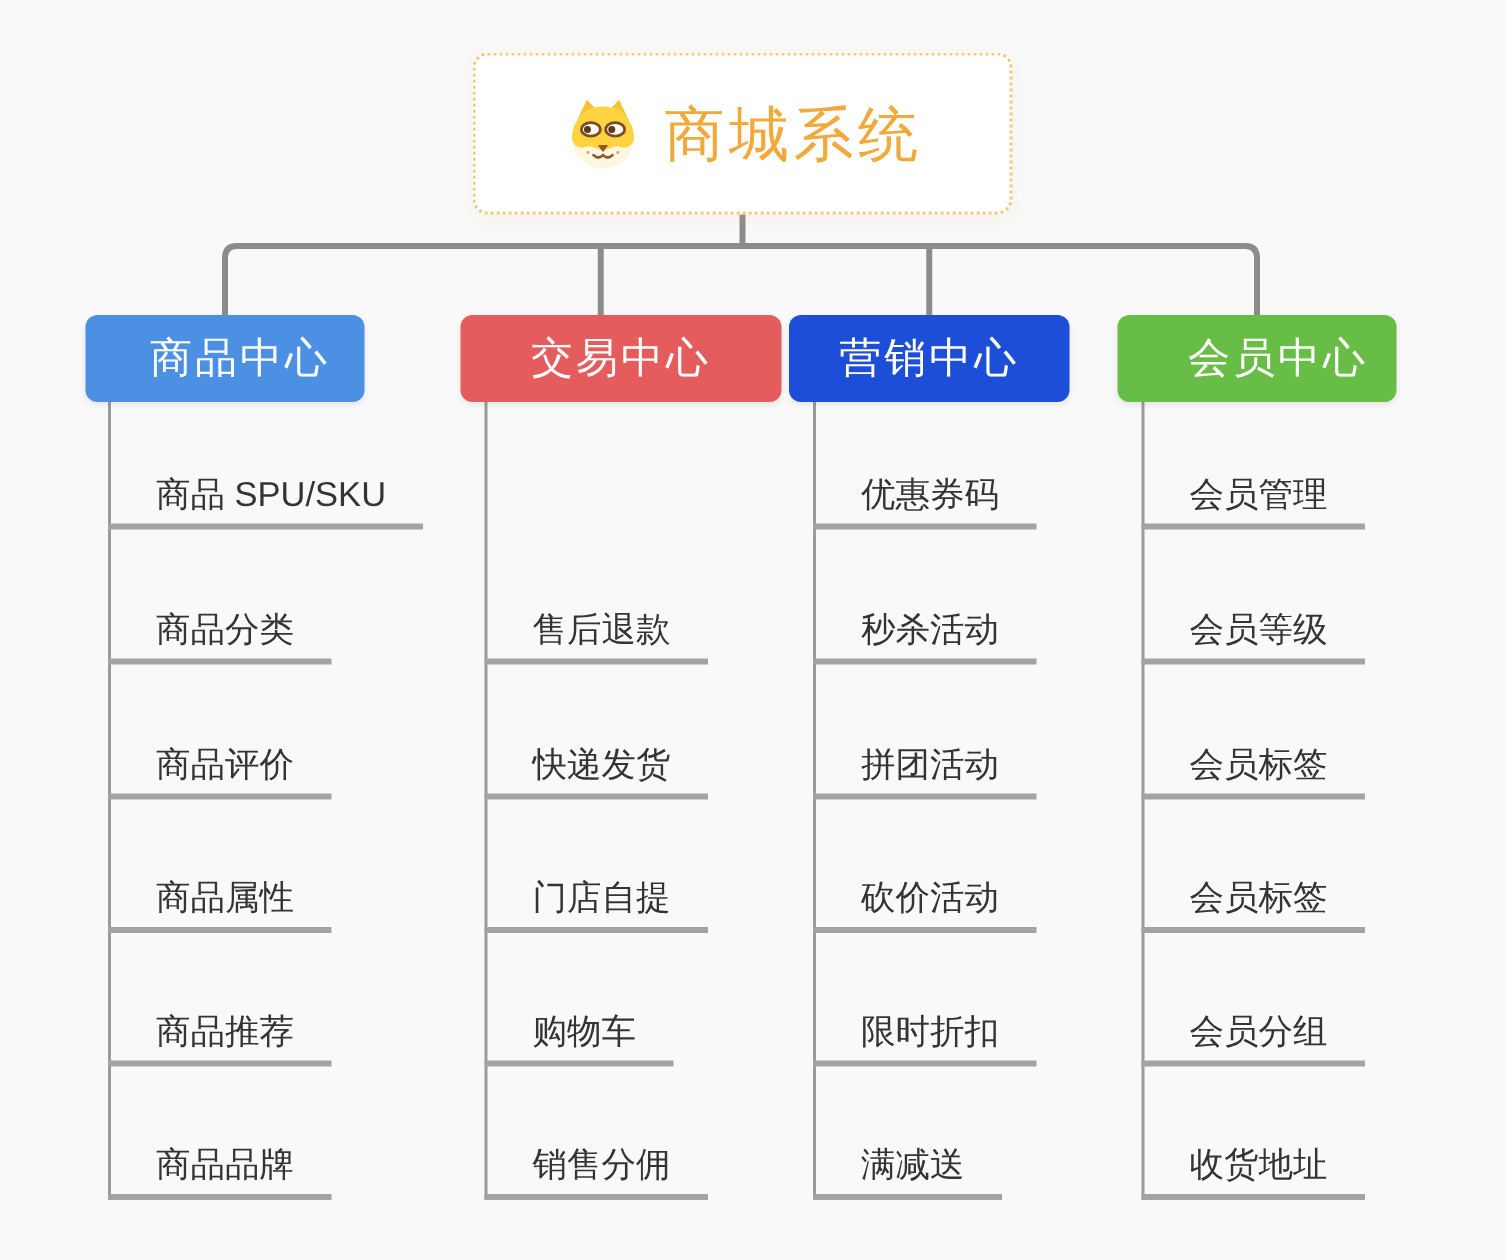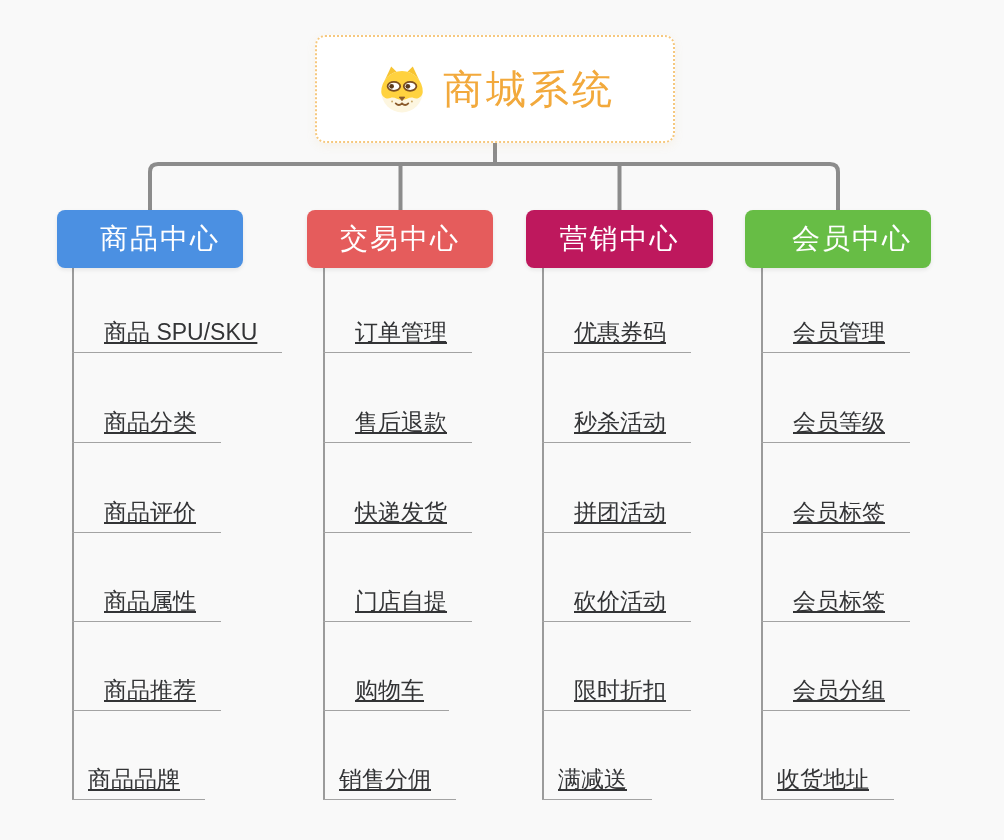--- a/index.html
+++ b/index.html
@@ -31,44 +31,43 @@
   .branch-node {
     position: absolute; top: 210px; width: 186px; height: 58px;
     border-radius: 8px; z-index: 2;
     display: flex; align-items: center; justify-content: center;
     box-shadow: 0 2px 4px rgba(0,0,0,0.08);
   }
   .branch-node .branch-label {
     color: #ffffff; font-size: 28px; letter-spacing: 2px; white-space: nowrap;
   }
   .branch-0 { left: 57px; }
-  .branch-1 { left: 307px; width: 186px; }
+  .branch-1 { left: 307px; width: 214px; }
   .branch-2 { left: 526px; width: 187px; }
   .branch-3 { left: 745px; padding-left: 28px; }
 
   .child-topic {
     position: absolute; z-index: 2;
     height: 42px;
     display: flex; align-items: flex-end;
     padding: 0 25px 4px 32px;
-    border-bottom: 1px solid #a3a3a3;
+    border-bottom: 4px solid #a3a3a3;
     font-size: 23px; color: #333436; white-space: nowrap;
     background: transparent;
-    text-decoration: underline;
   }
   .col-0 { left: 72px; }
   .col-1 { left: 323px; }
   .col-2 { left: 542px; }
   .col-3 { left: 761px; }
   .row-0 { top: 311px; }
   .row-1 { top: 401px; }
   .row-2 { top: 491px; }
   .row-3 { top: 580px; }
   .row-4 { top: 669px; }
-  .row-5 { top: 758px; padding-left: 16px; }
+  .row-5 { top: 758px; }
 </style>
 </head>
 <body>
 
 <div class="canvas">
 
   <svg class="connectors" width="1004" height="840" viewBox="0 0 1004 840">
 
     <path d="M495 143 V166" stroke="#8c8c8c" stroke-width="4" fill="none"></path>
 
@@ -106,35 +105,34 @@
     </svg>
     <span class="root-title">商城系统</span>
   </div>
 
   <div class="branch-node branch-0" style="background: rgb(75, 144, 226); padding-left: 20px;">
     <span class="branch-label">商品中心</span>
   </div>
   <div class="branch-node branch-1" style="background: rgb(229, 92, 92);">
     <span class="branch-label">交易中心</span>
   </div>
-  <div class="branch-node branch-2" style="background: #be185d;">
+  <div class="branch-node branch-2" style="background: #1d4ed8;">
     <span class="branch-label">营销中心</span>
   </div>
   <div class="branch-node branch-3" style="background: rgb(103, 189, 69);">
     <span class="branch-label">会员中心</span>
   </div>
 
   <div class="child-topic col-0 row-0">商品 SPU/SKU</div>
   <div class="child-topic col-0 row-1">商品分类</div>
   <div class="child-topic col-0 row-2">商品评价</div>
   <div class="child-topic col-0 row-3">商品属性</div>
   <div class="child-topic col-0 row-4">商品推荐</div>
   <div class="child-topic col-0 row-5">商品品牌</div>
 
-  <div class="child-topic col-1 row-0">订单管理</div>
   <div class="child-topic col-1 row-1">售后退款</div>
   <div class="child-topic col-1 row-2">快递发货</div>
   <div class="child-topic col-1 row-3">门店自提</div>
   <div class="child-topic col-1 row-4">购物车</div>
   <div class="child-topic col-1 row-5">销售分佣</div>
 
   <div class="child-topic col-2 row-0">优惠券码</div>
   <div class="child-topic col-2 row-1">秒杀活动</div>
   <div class="child-topic col-2 row-2">拼团活动</div>
   <div class="child-topic col-2 row-3">砍价活动</div>

